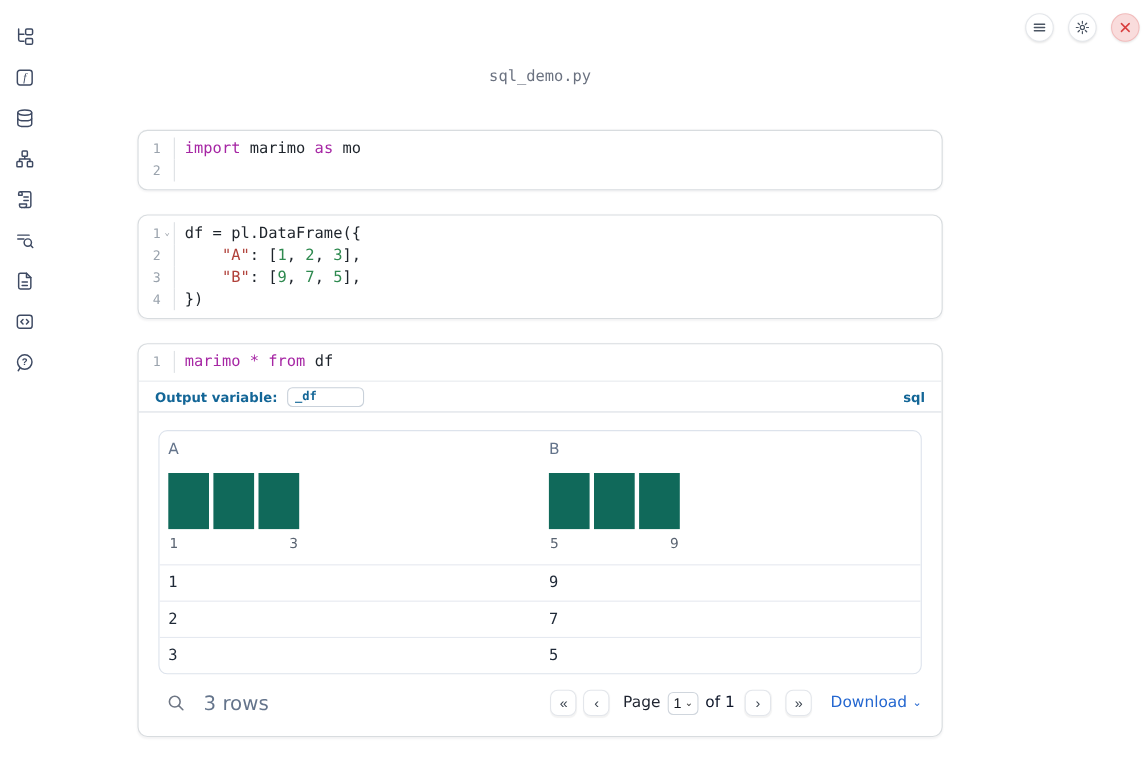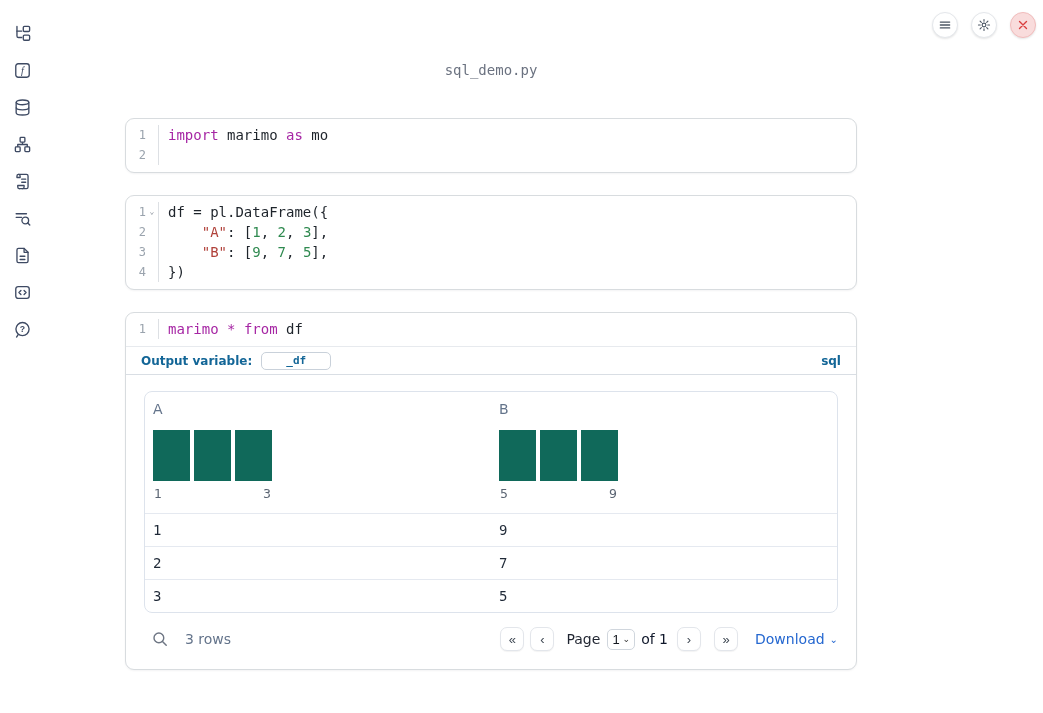--- a/index.html
+++ b/index.html
@@ -42,40 +42,40 @@
   .tok-str { color: #b0413a; }
   .tok-num { color: #2f8a50; }
   .tok-pl  { color: #1e242b; }
 
   
   .cm-sql { border-bottom: 1px solid #e7eaee; }
   .outvar-row { display: flex; align-items: center; height: 28px; padding: 0 15px;
     border-bottom: 1px solid #d9dee4; }
   .outvar-label { font-size: 12px; font-weight: bold; color: #136697; text-align: right; }
   .outvar-input { margin-left: 9px; width: 70px; height: 18px; border: 1px solid #c9d1da; border-radius: 5px;
-    font-family: "DejaVu Sans Mono", monospace; font-size: 11px; font-weight: bold; color: #136697; padding: 0 6px; text-align: center; }
+    font-family: "DejaVu Sans Mono", monospace; font-size: 11px; font-weight: bold; color: #136697; padding: 0 6px; }
   .lang-badge { margin-left: auto; font-size: 12px; font-weight: bold; color: #136697; cursor: pointer; }
 
   .output { padding: 16px 18px 12px 18px; }
   .table-card { border: 1px solid #dde3ec; border-radius: 8px; overflow: hidden; }
   .thead { display: flex; }
   .th { flex: 1; padding: 9px 8px 12px 8px; cursor: pointer; }
   .th-label { font-size: 14px; color: #64748b; }
   .hist { margin-top: 13px; width: 119px; }
   .bars { display: flex; gap: 4px; height: 51px; align-items: flex-end; }
   .bar { flex: 1; background: #10695a; }
   .hist-labels { display: flex; justify-content: space-between; margin-top: 5px;
     font-size: 12.5px; color: #5a6472; padding: 0 1px; }
   .tbody .trow { display: flex; border-top: 1px solid #e5e9f0; height: 33px; align-items: center;
     font-family: "DejaVu Sans Mono", "Liberation Mono", monospace; font-size: 14px; color: #1f2937; cursor: pointer; }
   .td { flex: 1; padding: 0 8px; }
 
   .table-footer { display: flex; align-items: center; margin-top: 8px; height: 36px; padding-left: 7px; }
   .search-btn { background: none; border: none; padding: 0; width: 18px; height: 18px; color: #6e7684; cursor: pointer; }
-  .row-count { margin-left: 16px; font-size: 14px; color: #64748b; }
+  .row-count { margin-left: 16px; font-size: 18px; color: #64748b; }
   .pager { margin-left: auto; display: flex; align-items: center; }
   .pg-btn { width: 24px; height: 24px; border: 1px solid #e3e6eb; border-radius: 7px; background: #fff;
     box-shadow: 0 1px 1px rgba(0,0,0,.05); color: #3f4853; font-size: 13px; line-height: 1;
     display: flex; align-items: center; justify-content: center; cursor: pointer; padding: 0; }
   .pg-btn + .pg-btn { margin-left: 6px; }
   .pg-label { margin: 0 7px 0 12px; font-size: 14px; color: #1f2430; }
   .page-select { height: 21px; border: 1px solid #d0d6dd; border-radius: 5px; background: #fff;
     font-size: 13px; color: #14181f; display: flex; align-items: center; gap: 3px; padding: 0 4px; cursor: pointer; }
   .sel-chev { font-size: 9px; color: #333; }
   .of-label { margin: 0 9px 0 6px; font-size: 14px; color: #0f172a; }

